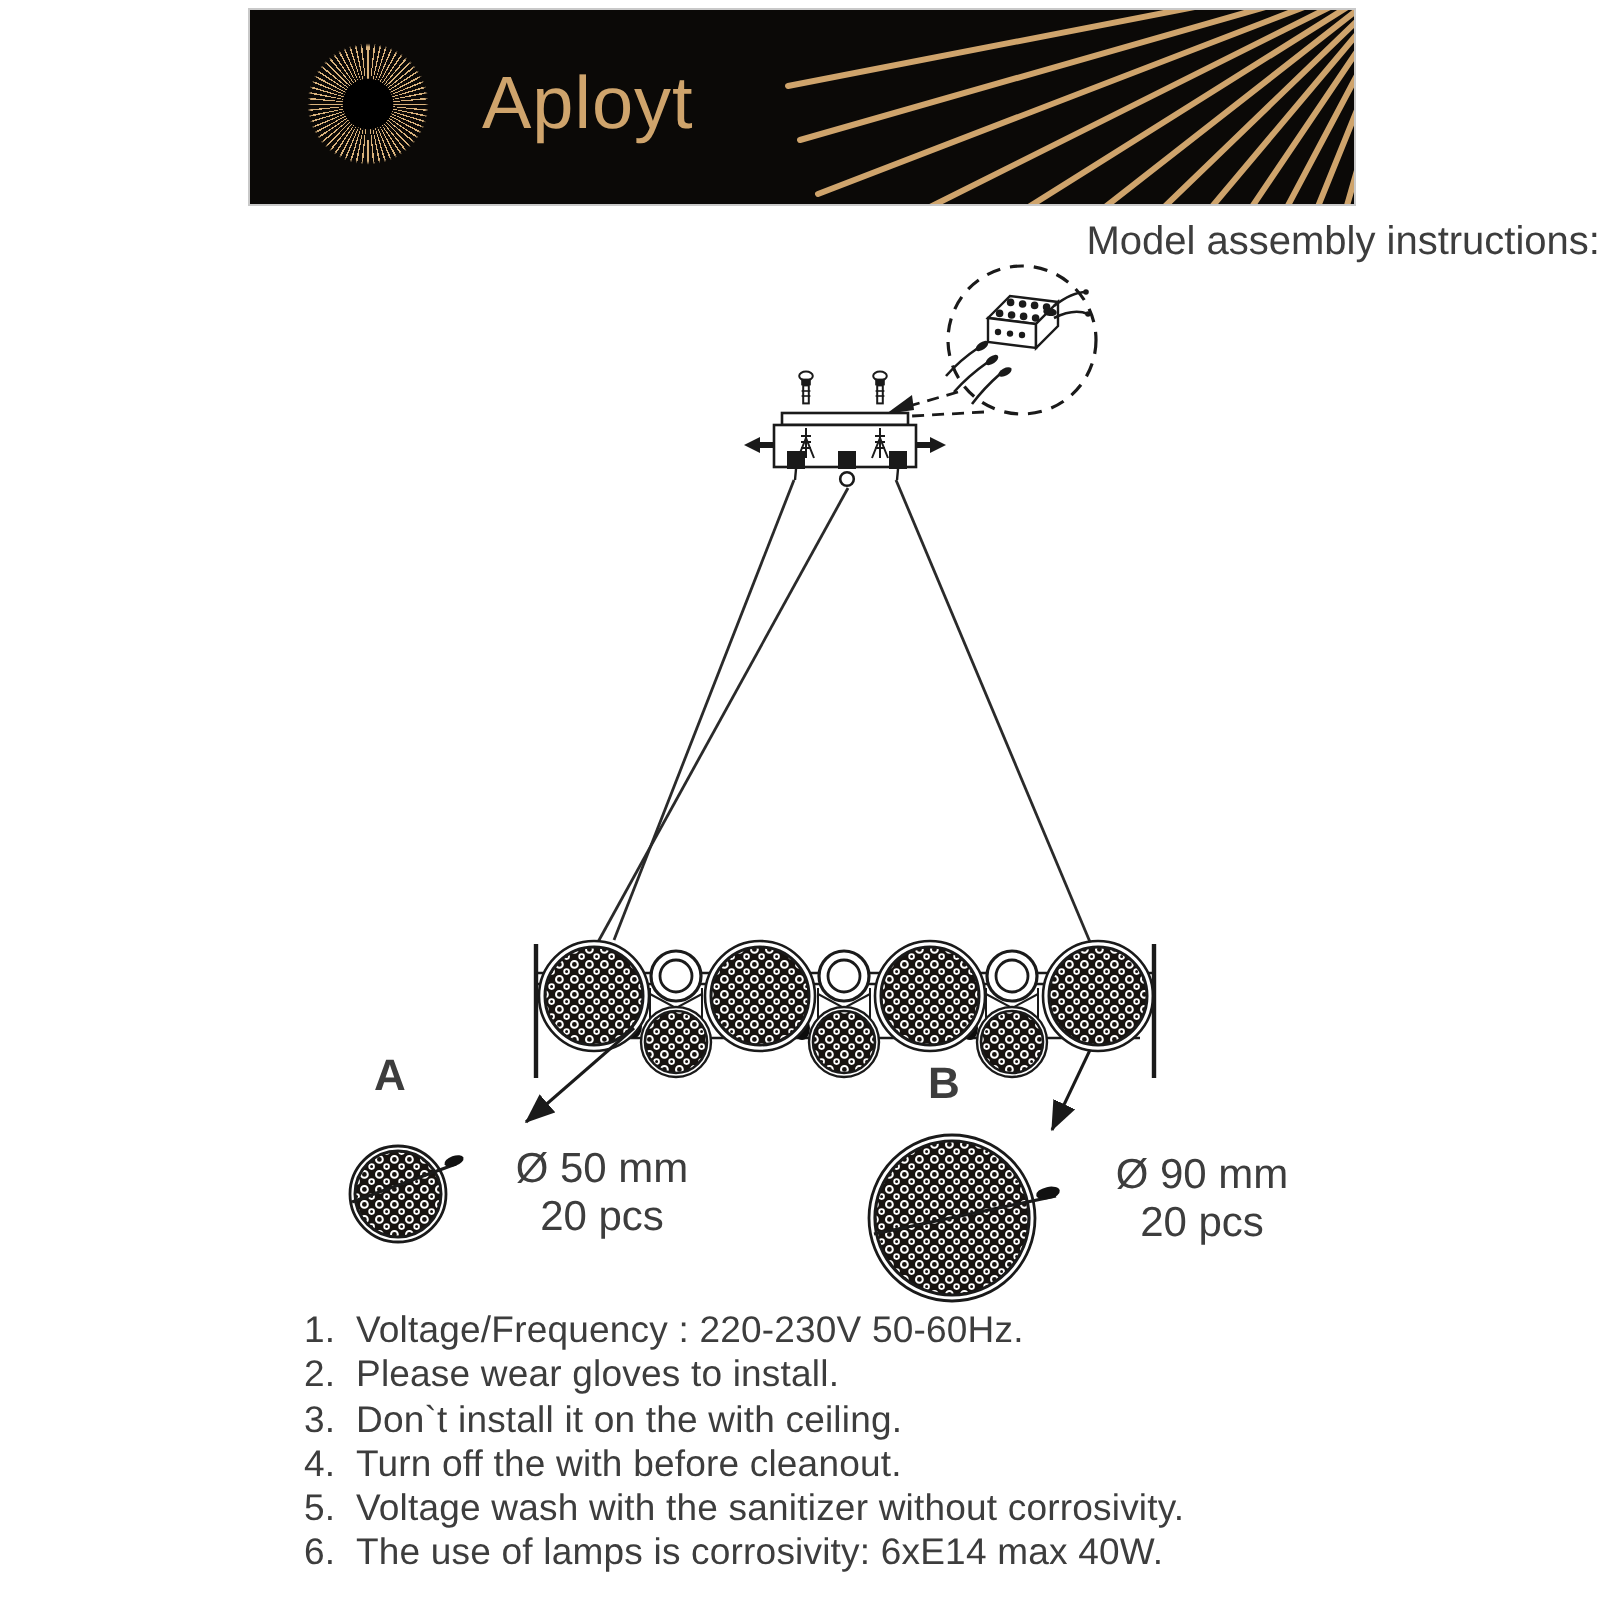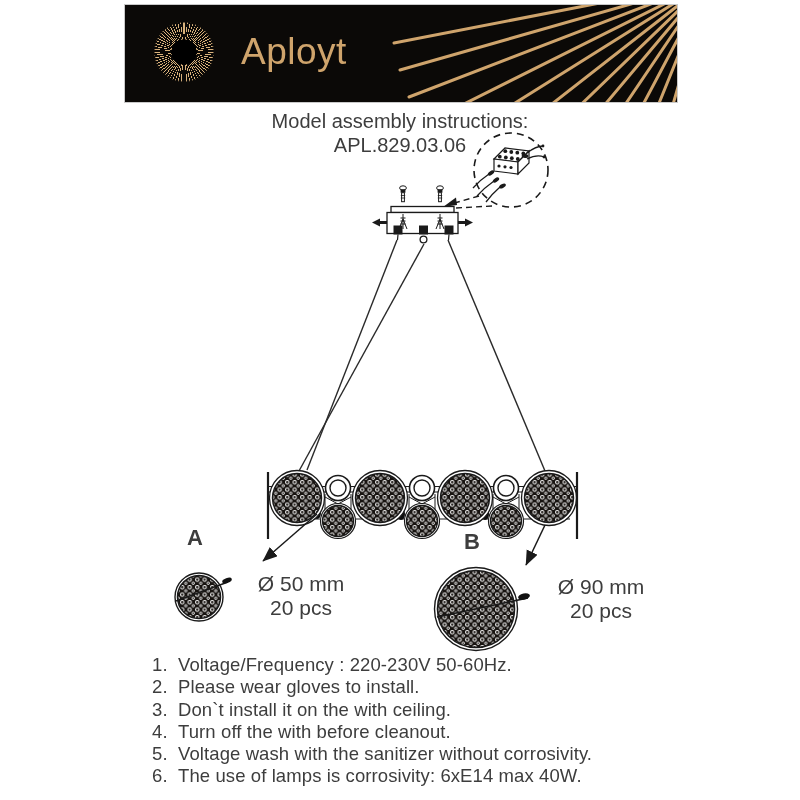--- a/index.html
+++ b/index.html
@@ -18,21 +18,21 @@
       radial-gradient(closest-side, #000 27%, rgba(0,0,0,0) 28% 62%, #0b0907 66%),
       repeating-conic-gradient(#d9b27c 0deg 1.6deg, rgba(0,0,0,0) 1.6deg 5.6deg);
   }
   .brand{
     position:absolute; left:116px; top:26px; color:#cfa46c;
     font-size:37px; font-weight:400; letter-spacing:0.5px;
   }
   .banner-rays{position:absolute; left:0; top:0;}
   
   .title{
-    position:absolute; left:0; top:109px; width:800px; text-align:center;
+    position:absolute; left:0; top:109px; width:800px; text-align:right;
     color:#3d3d3d; font-size:20px; line-height:24px; font-weight:500;
   }
   
   .diagram{position:absolute; left:0; top:0; pointer-events:none;}
   .svgtxt{font-family:"Liberation Sans", sans-serif; fill:#3d3d3d;}
   
   .instructions{
     position:absolute; left:152px; top:654px; width:560px;
     color:#3d3d3d; font-size:18.5px; line-height:22.3px; letter-spacing:0.1px;
   }
@@ -62,21 +62,20 @@
         <line x1="583" y1="-23" x2="433" y2="260"></line>
         <line x1="583" y1="-23" x2="463" y2="274"></line>
         <line x1="583" y1="-23" x2="495" y2="285"></line>
         <line x1="583" y1="-23" x2="527" y2="292"></line>
       </g>
     </svg>
   </div>
 
   <div class="title">
     <div>Model assembly instructions:</div>
-    <div>APL.829.03.06</div>
   </div>
 
   <svg class="diagram" width="800" height="800" viewBox="0 0 800 800">
     <defs>
       <pattern id="crys" patternUnits="userSpaceOnUse" width="7.5" height="7.5">
         <rect width="7.5" height="7.5" fill="#171310"></rect>
         <circle cx="2.2" cy="2.2" r="1.7" fill="#171310" stroke="#ffffff" stroke-width="1"></circle>
         <circle cx="5.8" cy="5.8" r="1.2" fill="#171310" stroke="#ffffff" stroke-width="0.9"></circle>
       </pattern>
       <marker id="arrowhead" markerWidth="11" markerHeight="9" refX="9.5" refY="4" orient="auto">

